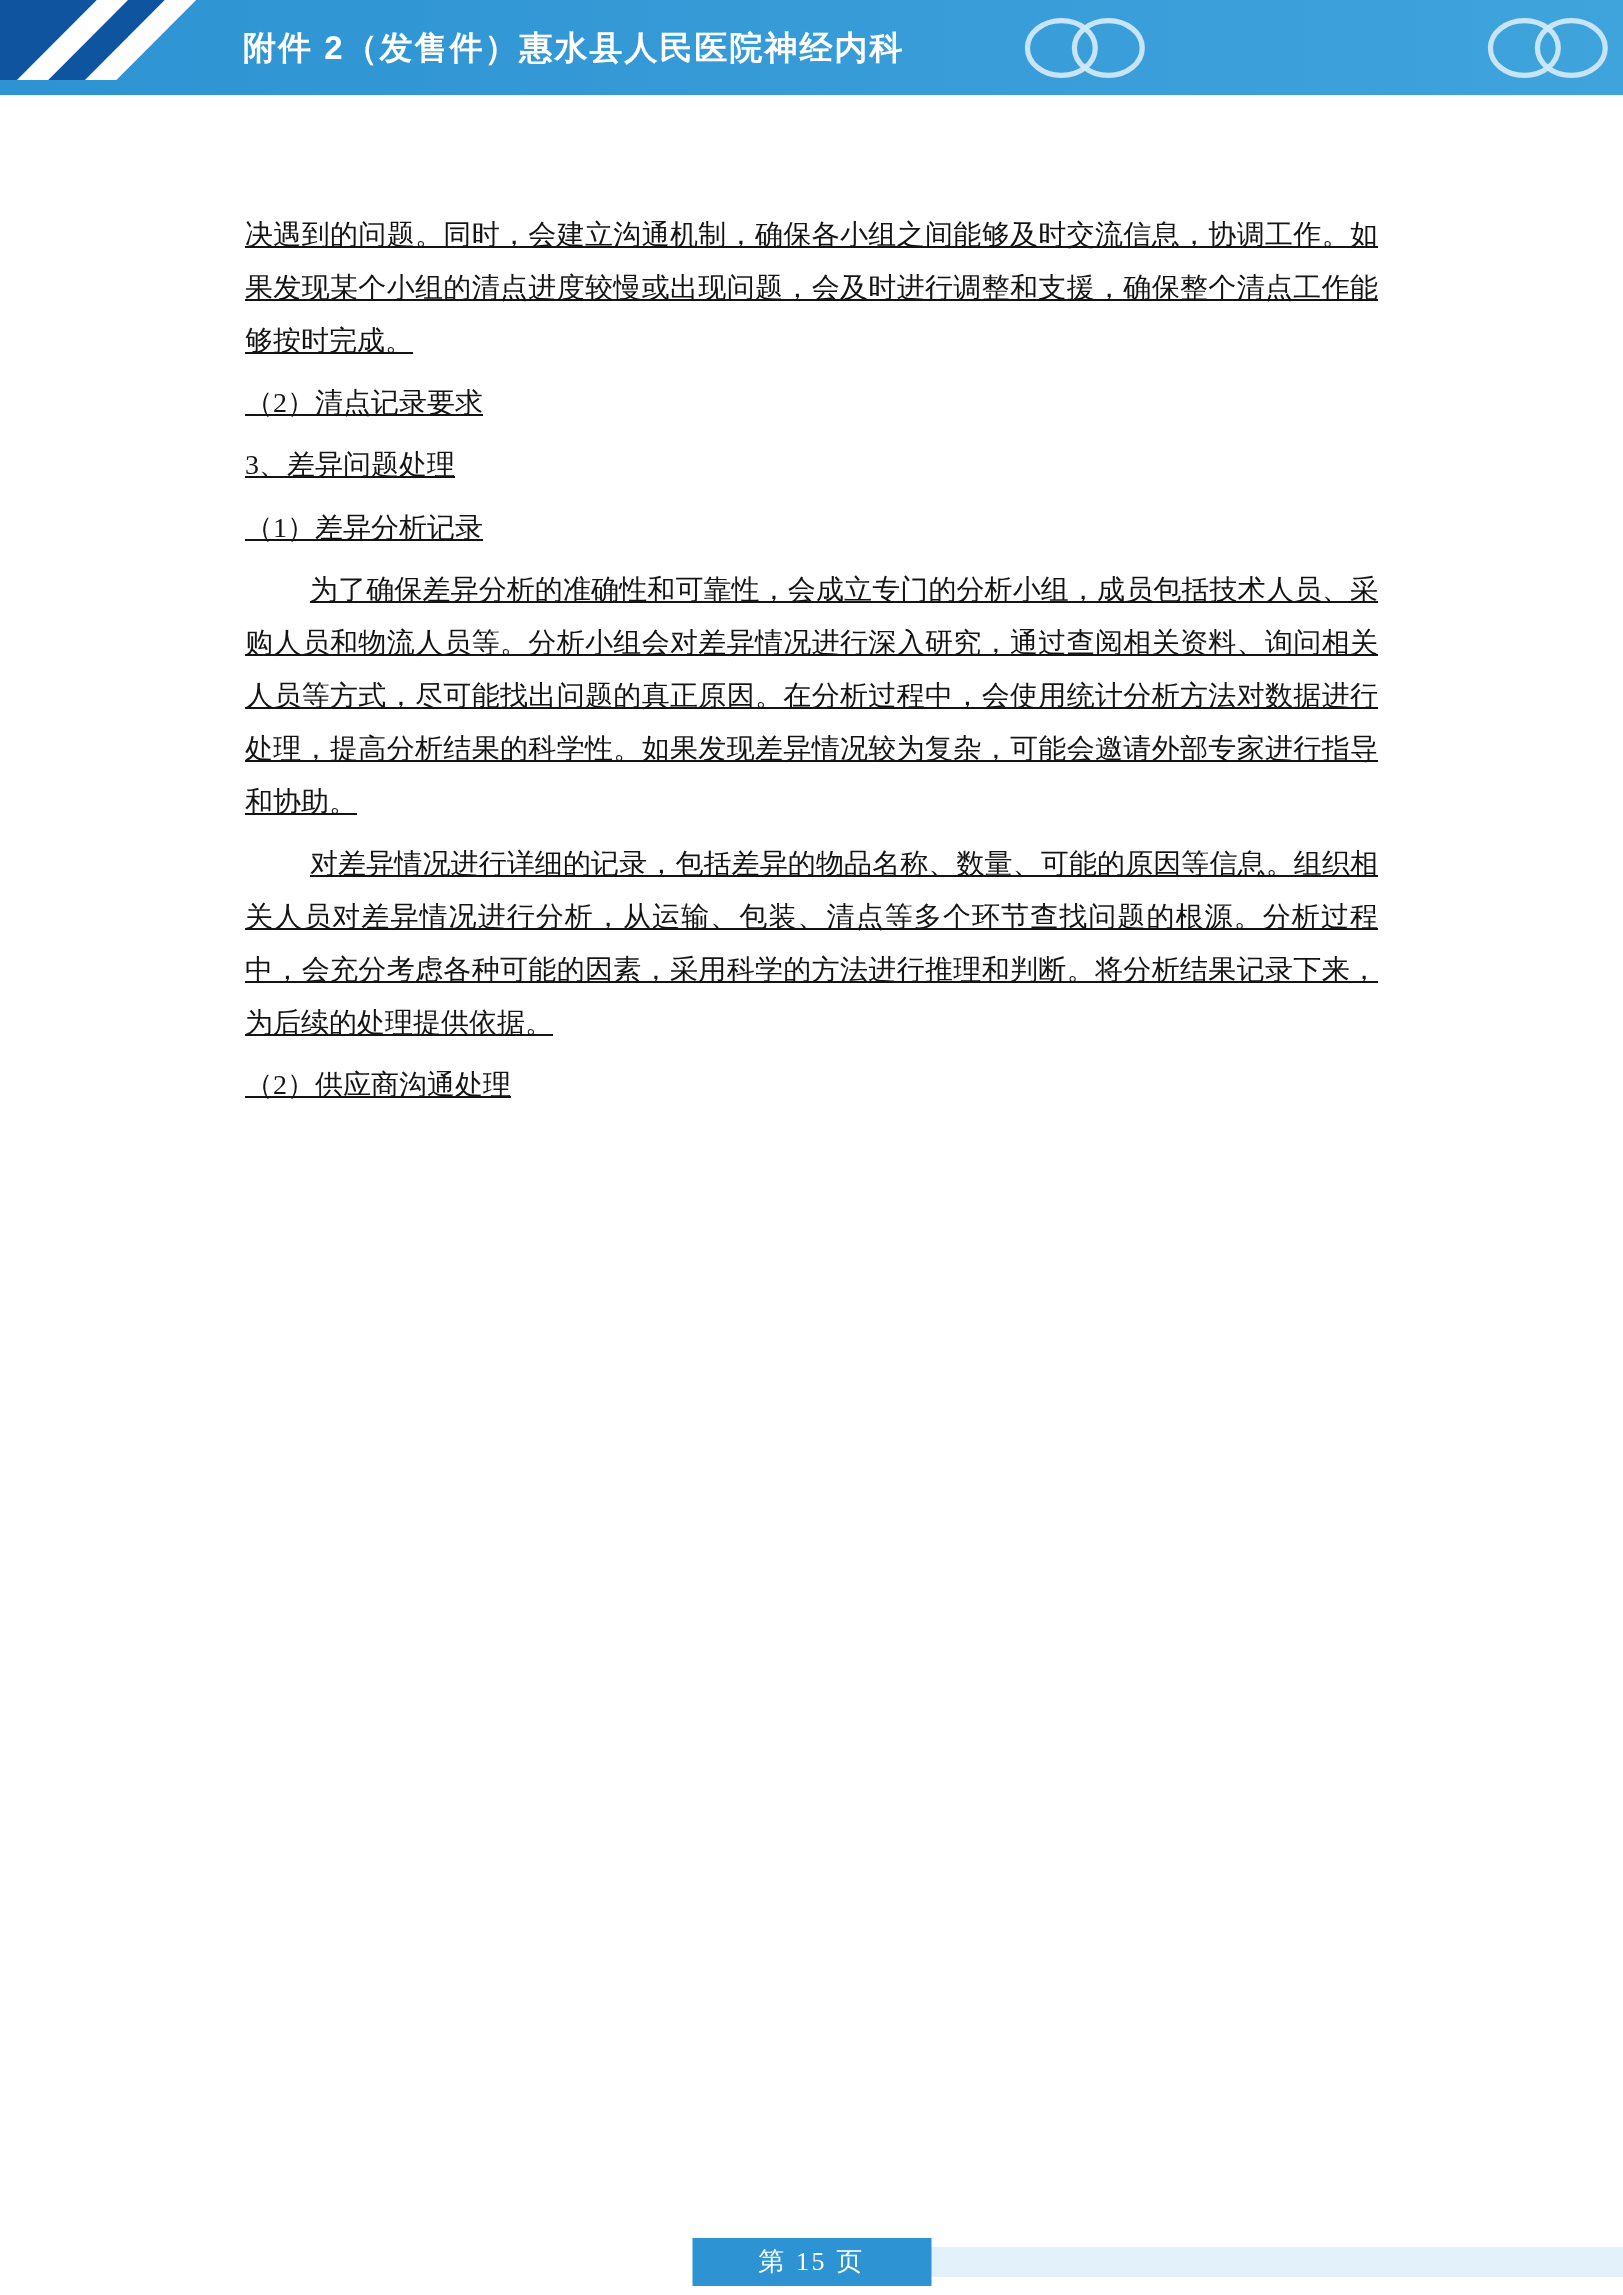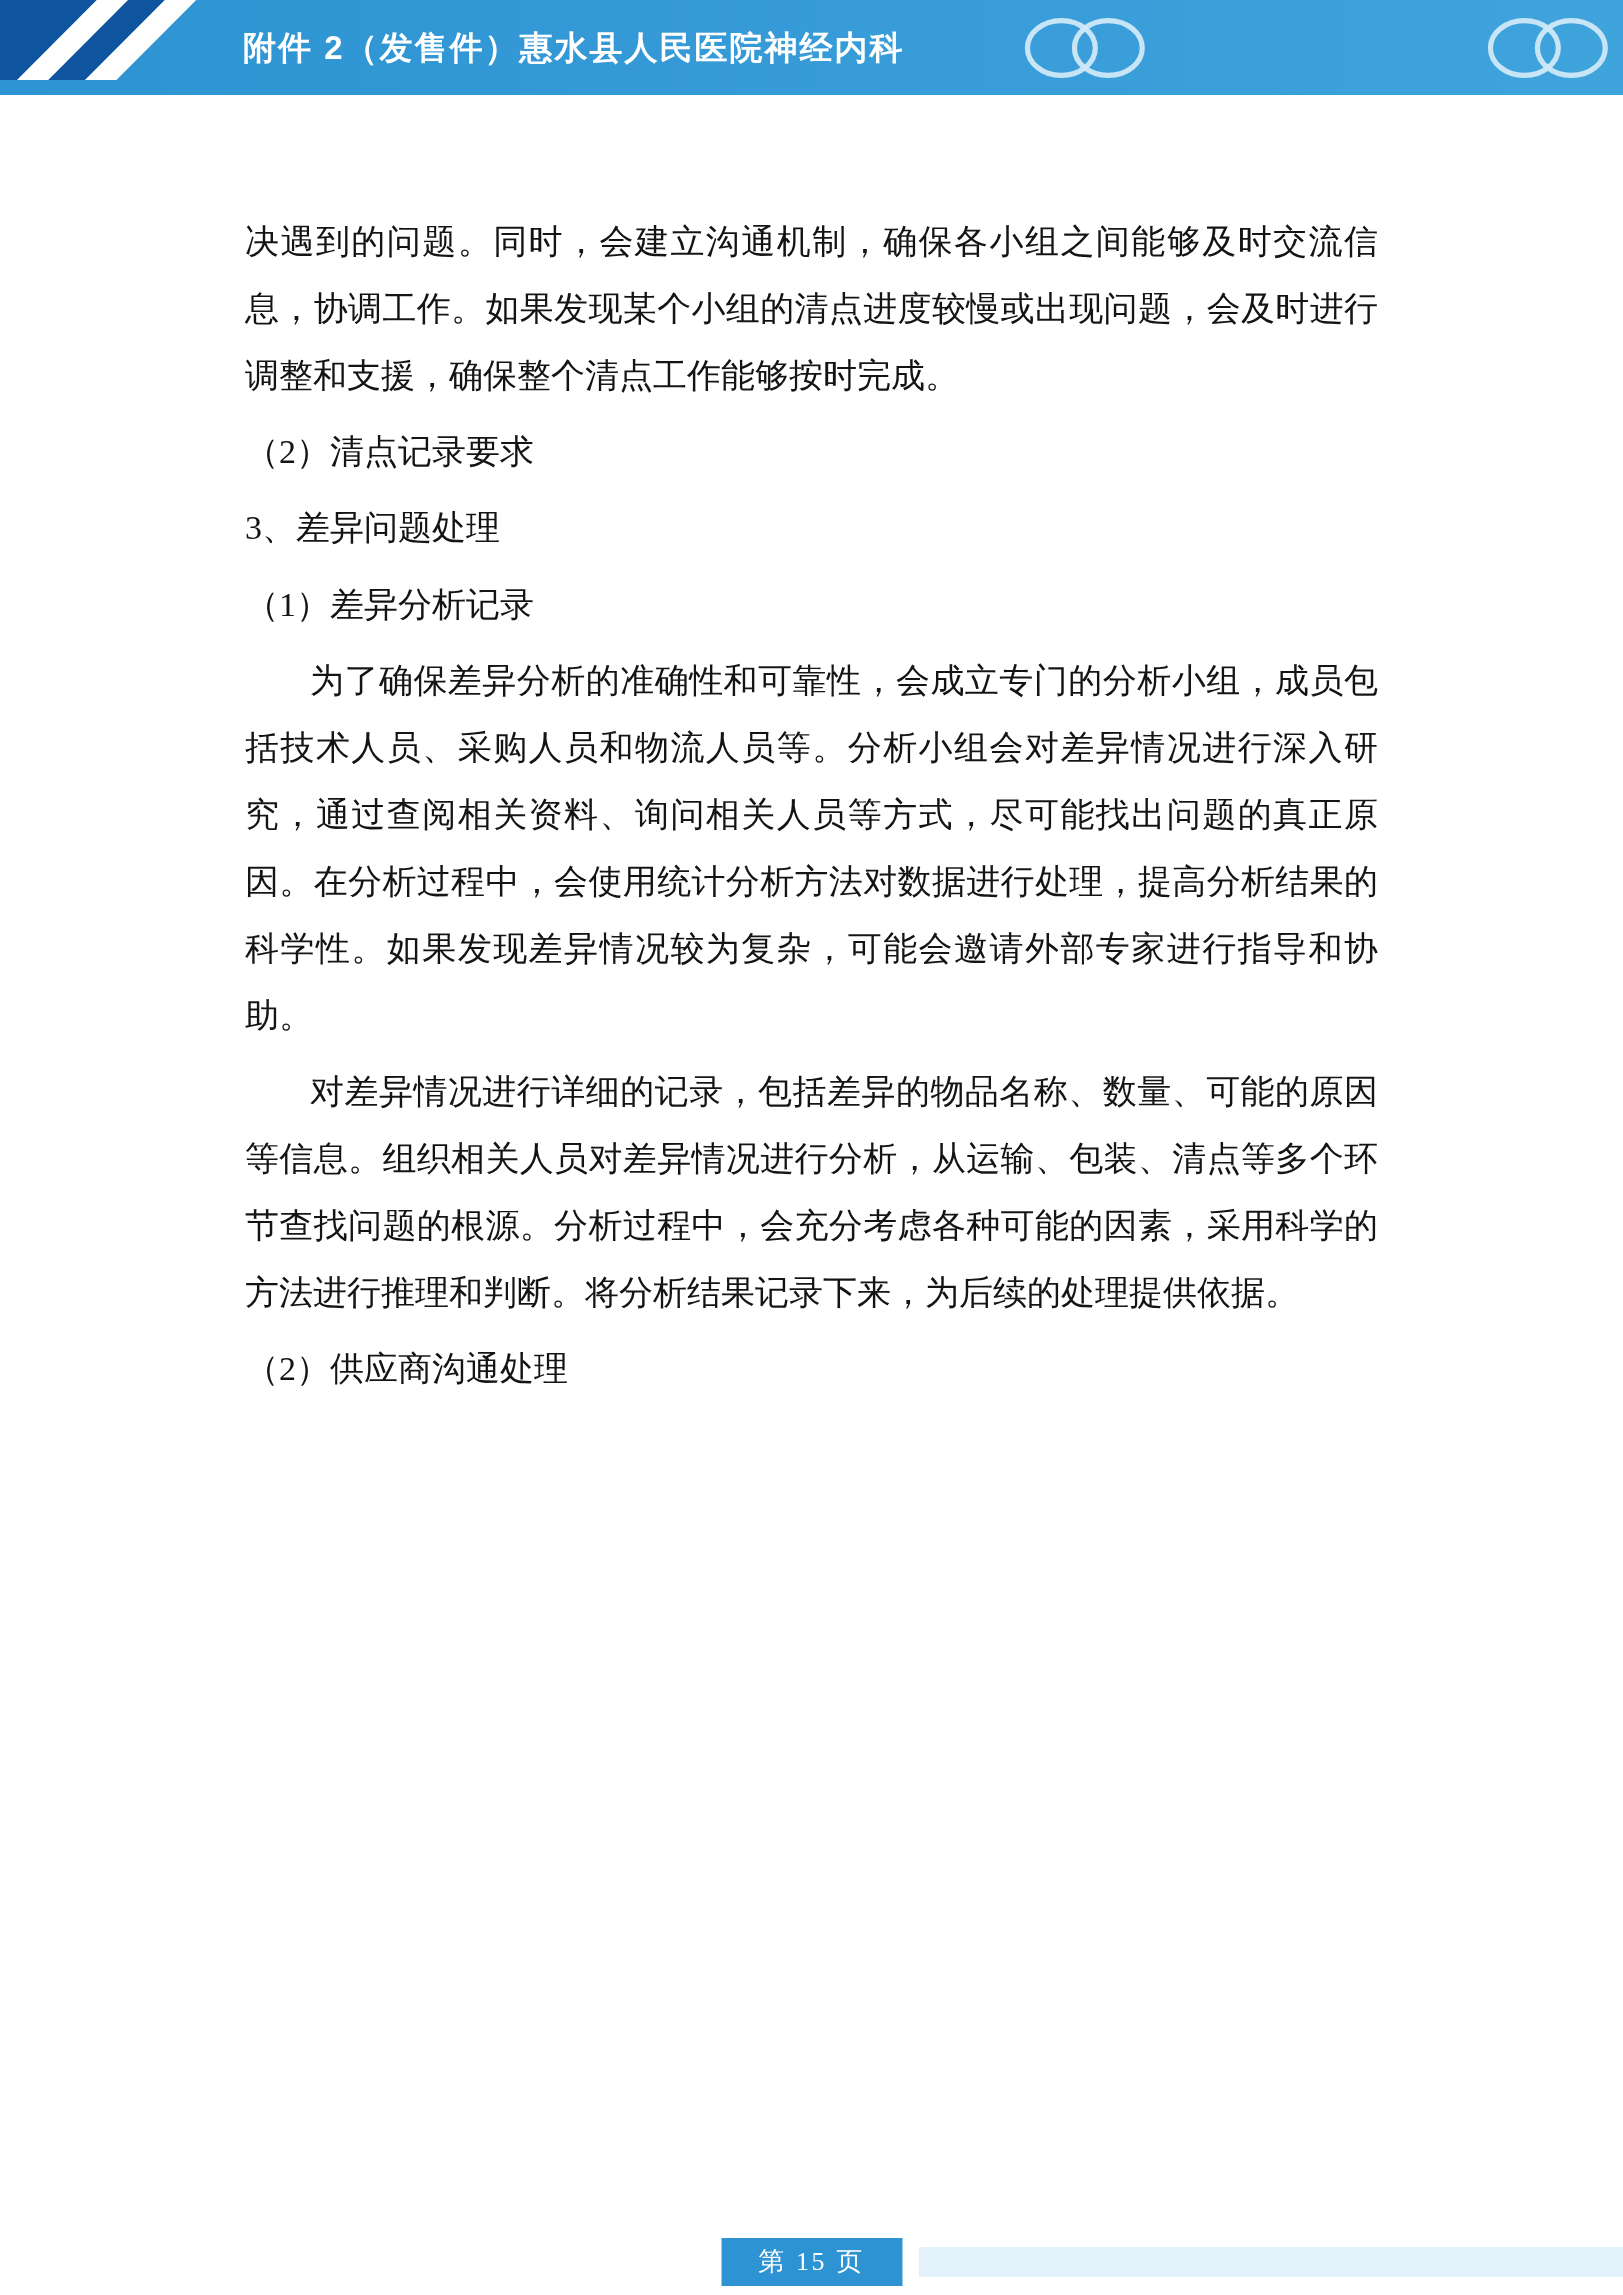--- a/index.html
+++ b/index.html
@@ -67,45 +67,46 @@
   }
   
   .doc-main{
     position:absolute;
     top:208px;
     left:245px;
     width:1133px;
   }
   .para{
     margin:0;
-    font-size:34px;
-    line-height:67px;
+    font-size:28px;
+    line-height:53px;
     text-align:justify;
     text-justify:inter-ideograph;
     word-break:break-all;
     color:var(--text-color);
+    text-decoration:underline;
   }
   .para + .para{margin-top:9.2px;}
   .para.indent{text-indent:65px;}
   
   .footer-strip{
     position:absolute;
     left:919px;
     right:0;
     bottom:18.3px;
     height:30px;
     background:var(--footer-strip-blue);
     z-index:1;
   }
   .page-number-box{
     position:absolute;
     left:50%;
     transform:translateX(-50%);
     bottom:9.2px;
-    width:181px;
+    width:239px;
     height:48px;
     background:var(--footer-box-blue);
     color:#ffffff;
     font-size:26px;
     letter-spacing:2.6px;
     display:flex;
     align-items:center;
     justify-content:center;
     z-index:2;
     font-family:"Liberation Serif","DejaVu Serif",serif;

